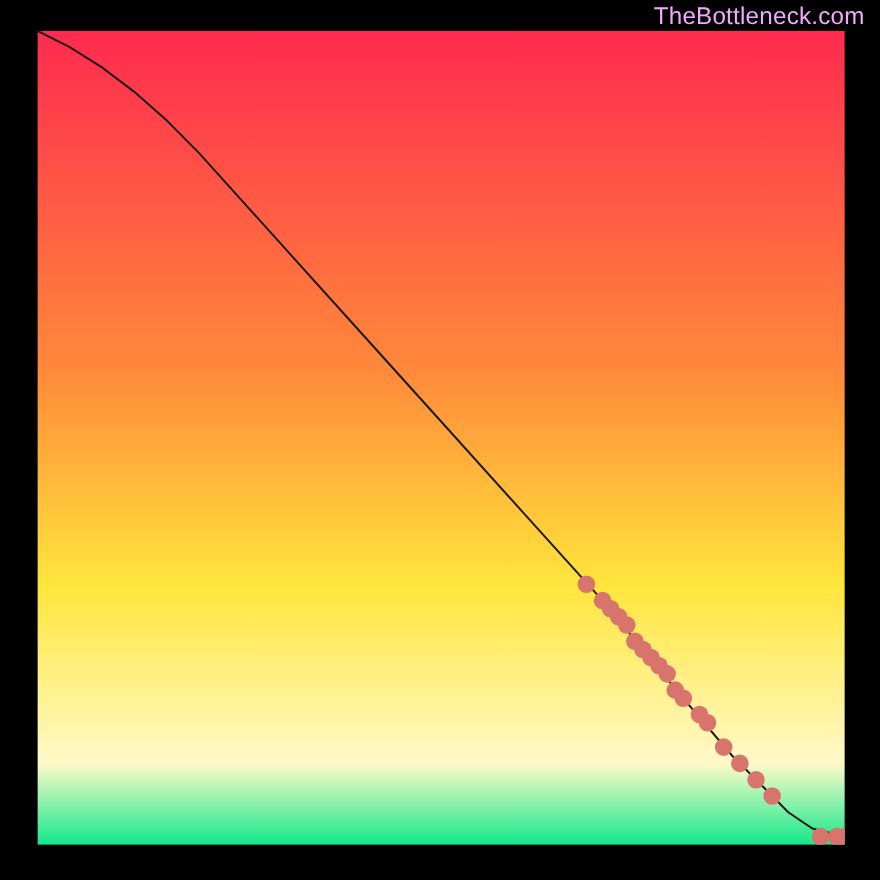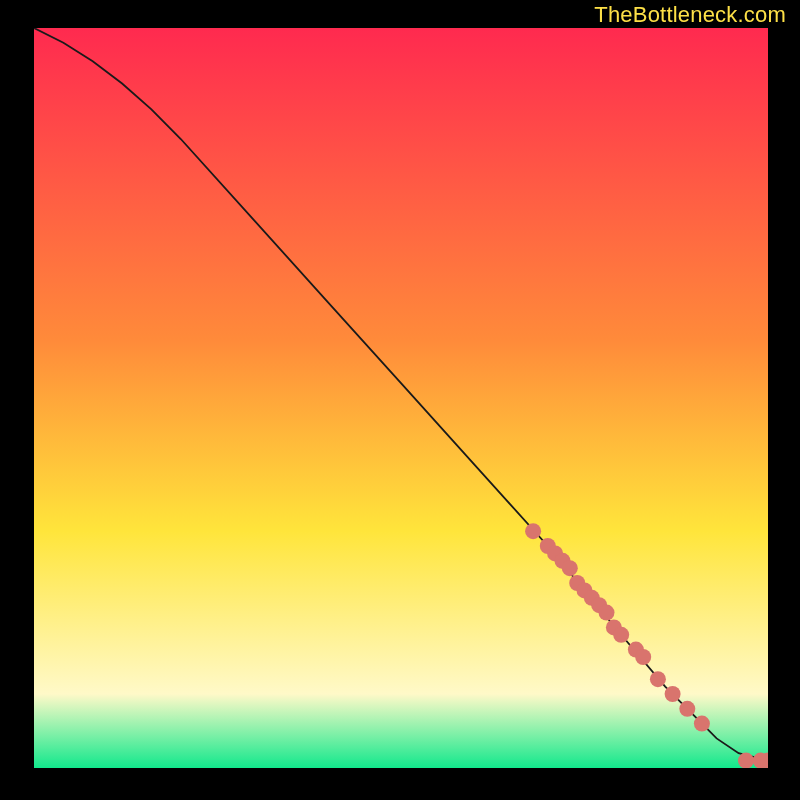--- a/index.html
+++ b/index.html
@@ -14,21 +14,21 @@
   .frame {
     position: relative;
     width: 800px;
     height: 800px;
     background: #000;
   }
   .watermark {
     position: absolute;
     top: 2px;
     right: 14px;
-    color: #fde047;
+    color: #f0abfc;
     font-size: 22px;
     font-weight: 500;
     letter-spacing: 0.2px;
     user-select: none;
   }
   .plot {
     position: absolute;
     left: 34px;
     top: 28px;
     width: 734px;

